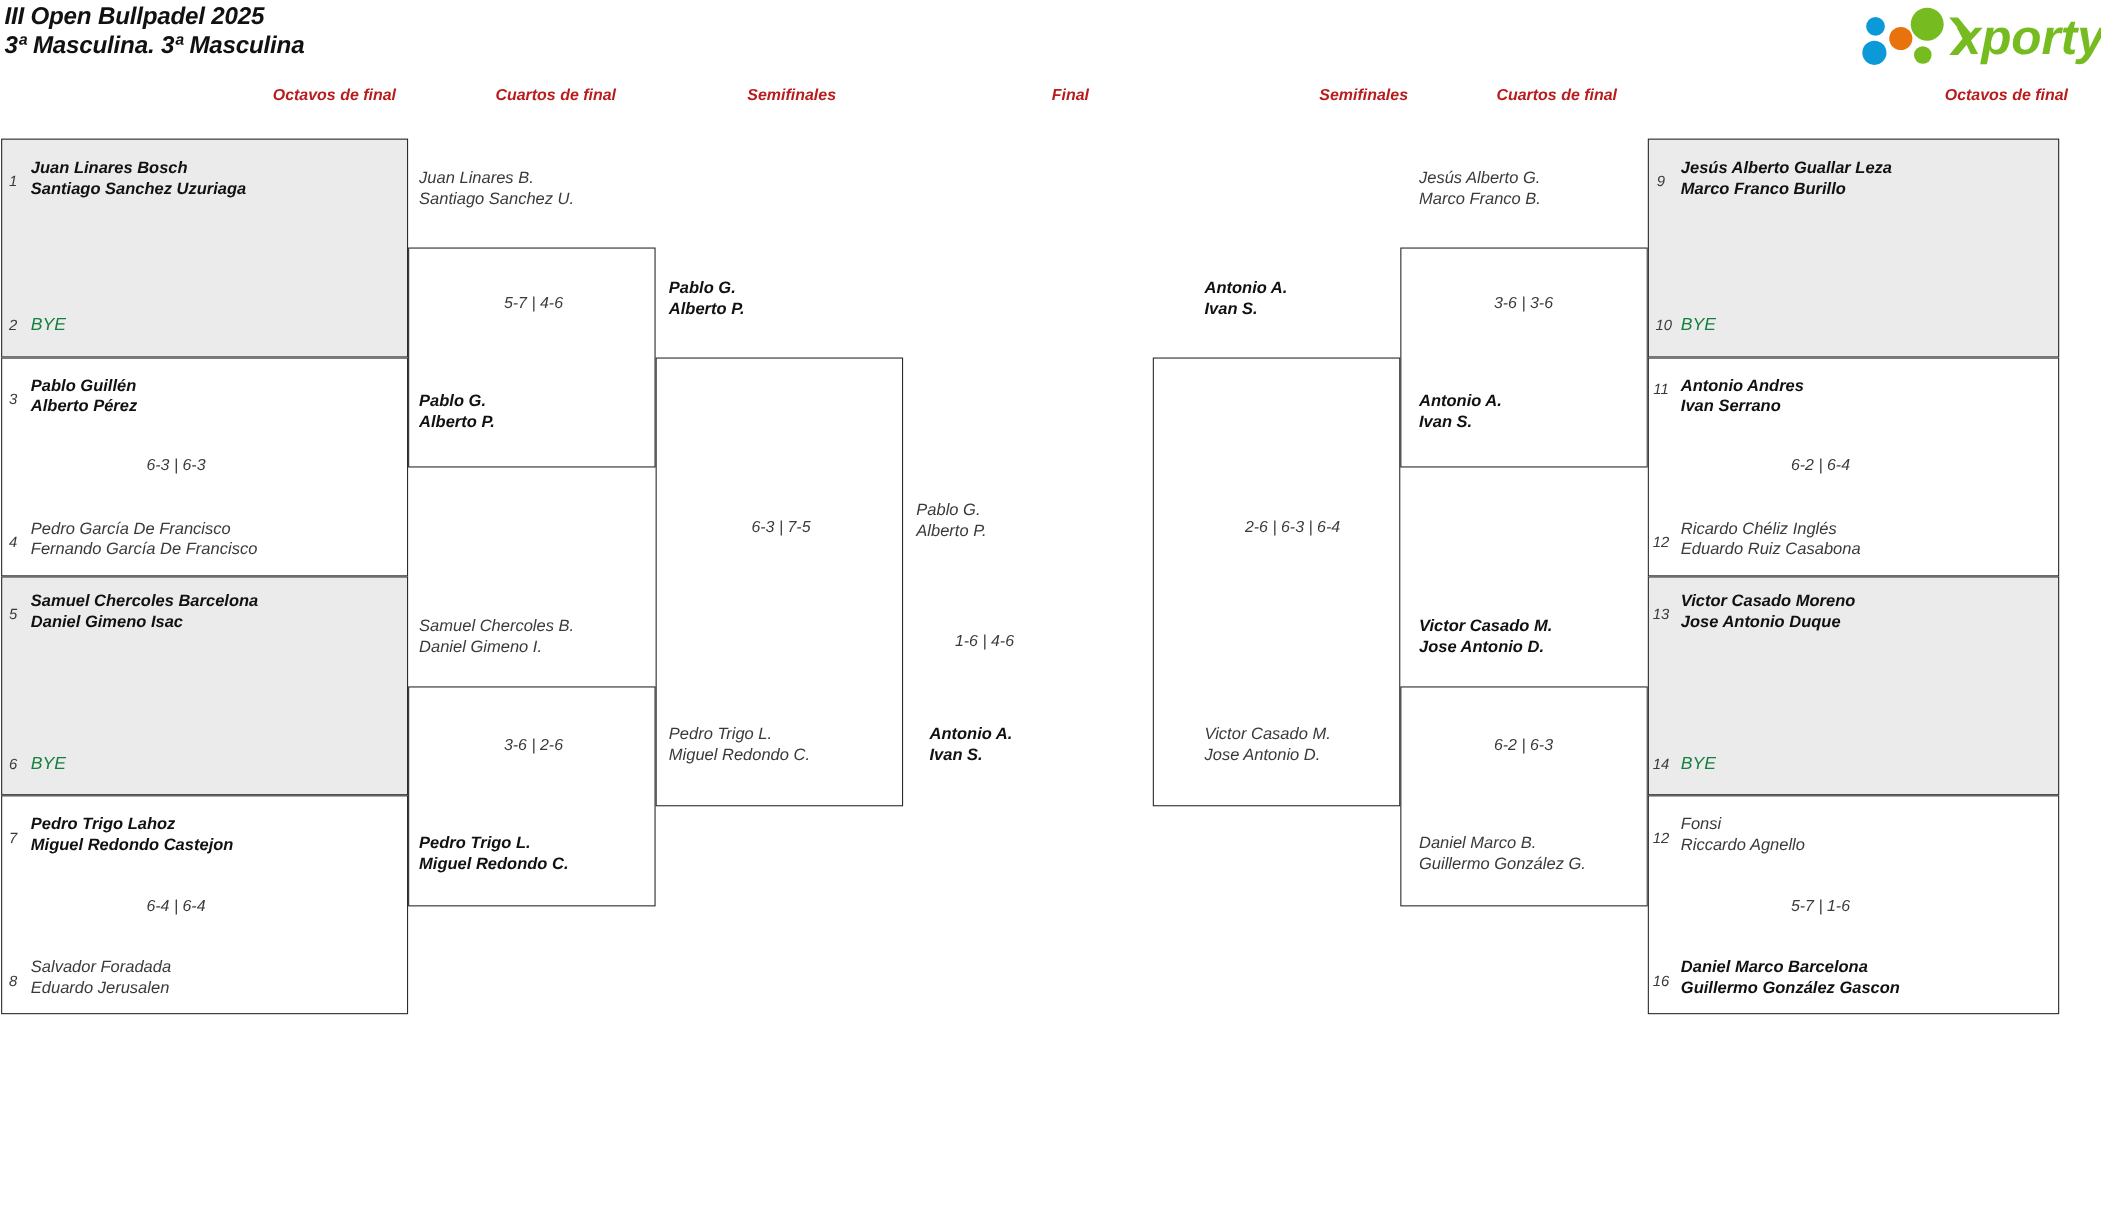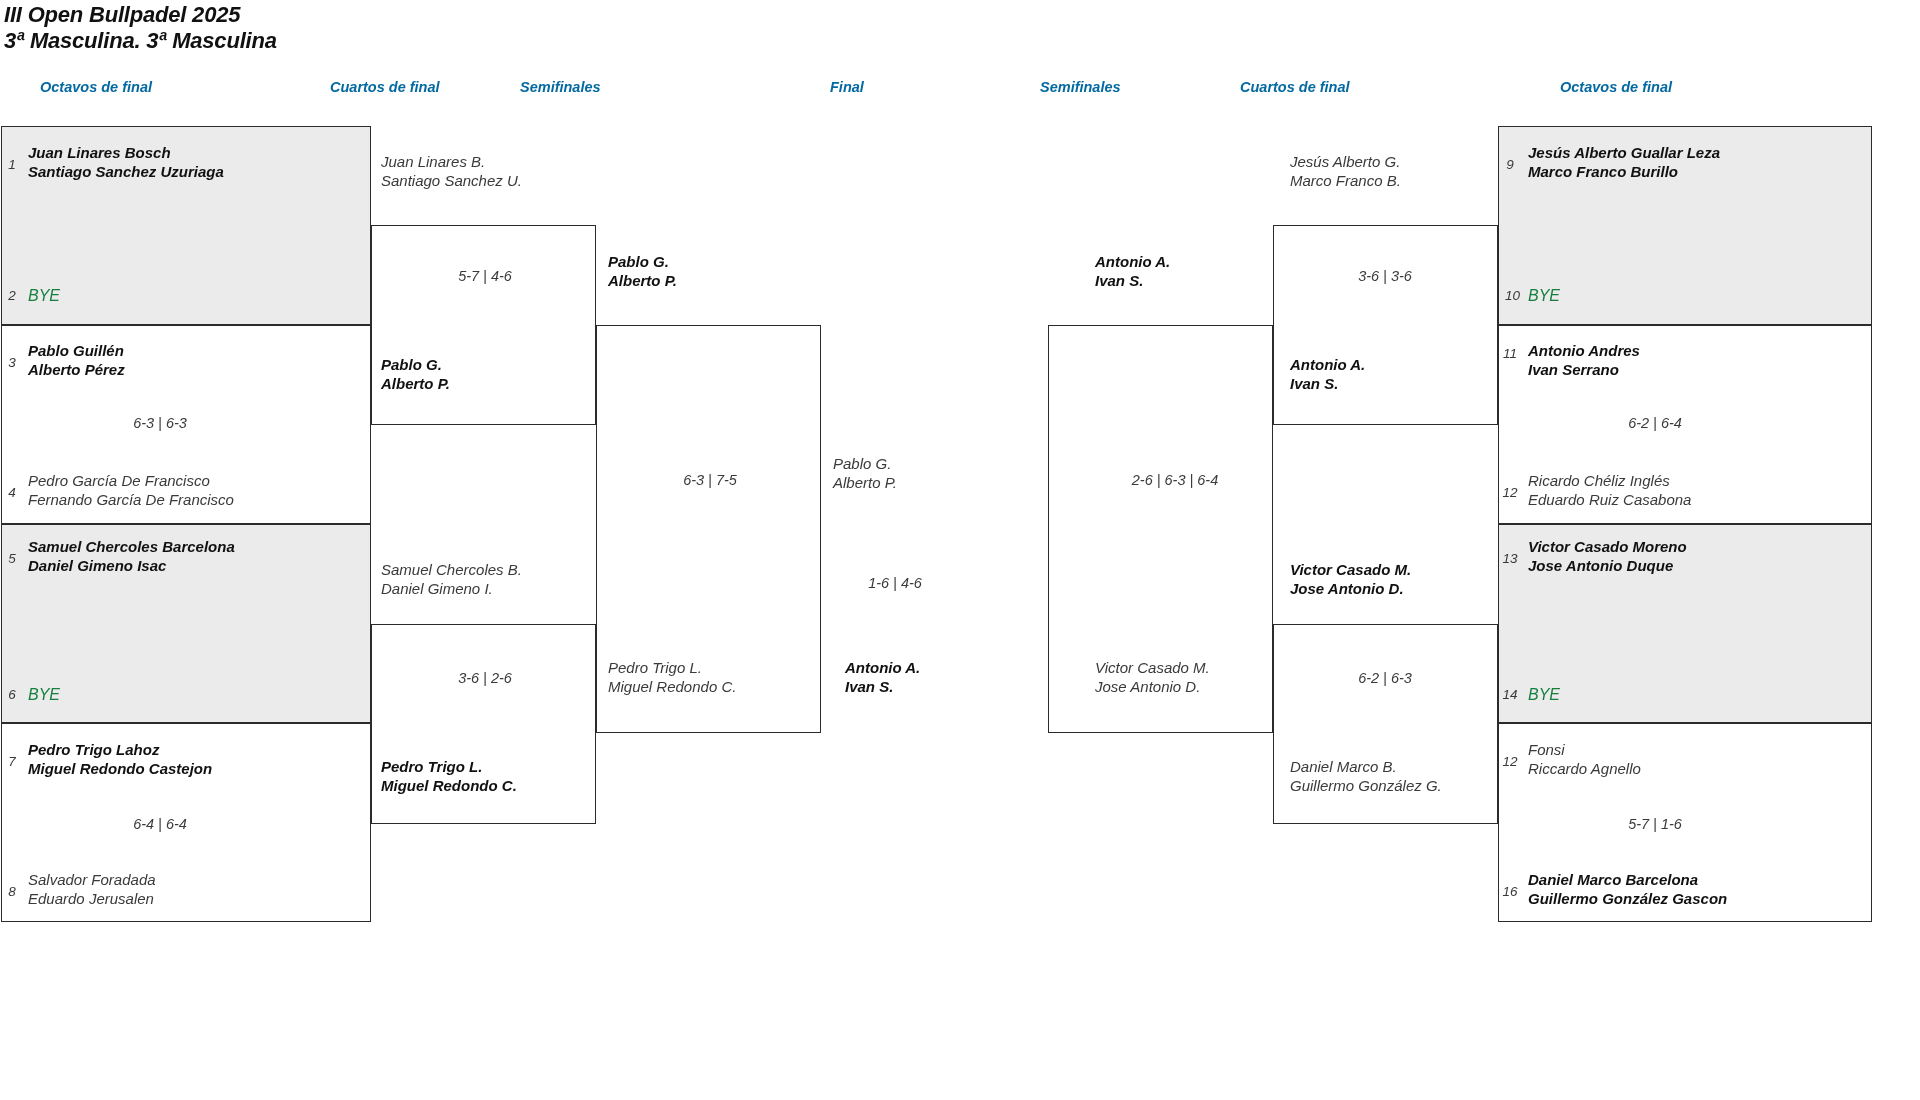--- a/index.html
+++ b/index.html
@@ -18,22 +18,22 @@
   #header{position:absolute;left:0;top:0;width:1920px;height:72px;}
   #title-block{position:absolute;left:4px;top:2px;}
   .title-line{font-size:22px;font-weight:bold;line-height:26px;letter-spacing:-0.2px;color:#111;white-space:nowrap;}
 
   
   #logo{position:absolute;left:1690px;top:6px;width:220px;height:54px;}
   #logo svg{display:block;}
 
   
   .round-label{
-    position:absolute;font-size:14.5px;font-weight:bold;color:#0369a1;
-    text-align:left;white-space:nowrap;top:79px;
+    position:absolute;font-size:14.5px;font-weight:bold;color:#b91c1c;
+    text-align:right;white-space:nowrap;top:79px;
   }
 
   
   .mbox{position:absolute;box-sizing:border-box;border:1px solid #2b2b2b;background:#ffffff;}
   .mbox.shaded{background:#ebebeb;}
 
   
   .conn{position:absolute;box-sizing:border-box;border:1px solid #2b2b2b;background:transparent;}
 
   
@@ -56,20 +56,35 @@
 <body>
 
 <div class="root">
 
   <div id="header">
     <div id="title-block">
       <div class="title-line">III Open Bullpadel 2025</div>
       <div class="title-line">3ª Masculina. 3ª Masculina</div>
     </div>
 
+    <div id="logo">
+      <svg width="220" height="54" viewBox="0 0 220 54" xmlns="http://www.w3.org/2000/svg" aria-hidden="true">
+        <g>
+          <circle cx="15" cy="18" r="8.5" fill="#0b9ad7"></circle>
+          <circle cx="14" cy="42" r="11" fill="#0b9ad7"></circle>
+          <circle cx="38" cy="29" r="10.5" fill="#e8720c"></circle>
+          <circle cx="62" cy="16" r="15" fill="#76bc21"></circle>
+          <circle cx="58" cy="44" r="8" fill="#76bc21"></circle>
+        </g>
+        <g>
+          <path d="M82 10 L96 27 L82 44 L90 44 L104 27 L90 10 Z" fill="#76bc21"></path>
+        </g>
+        <text x="86" y="43" font-family="'Liberation Sans',sans-serif" font-size="45" font-weight="bold" fill="#76bc21">xporty</text>
+      </svg>
+    </div>
   </div>
 
   <div class="round-label" style="left:40px;width:320px;">Octavos de final</div>
   <div class="round-label" style="left:330px;width:230px;">Cuartos de final</div>
   <div class="round-label" style="left:520px;width:240px;">Semifinales</div>
   <div class="round-label" style="left:830px;width:160px;">Final</div>
   <div class="round-label" style="left:1040px;width:240px;">Semifinales</div>
   <div class="round-label" style="left:1240px;width:230px;">Cuartos de final</div>
   <div class="round-label" style="left:1560px;width:320px;">Octavos de final</div>
 

